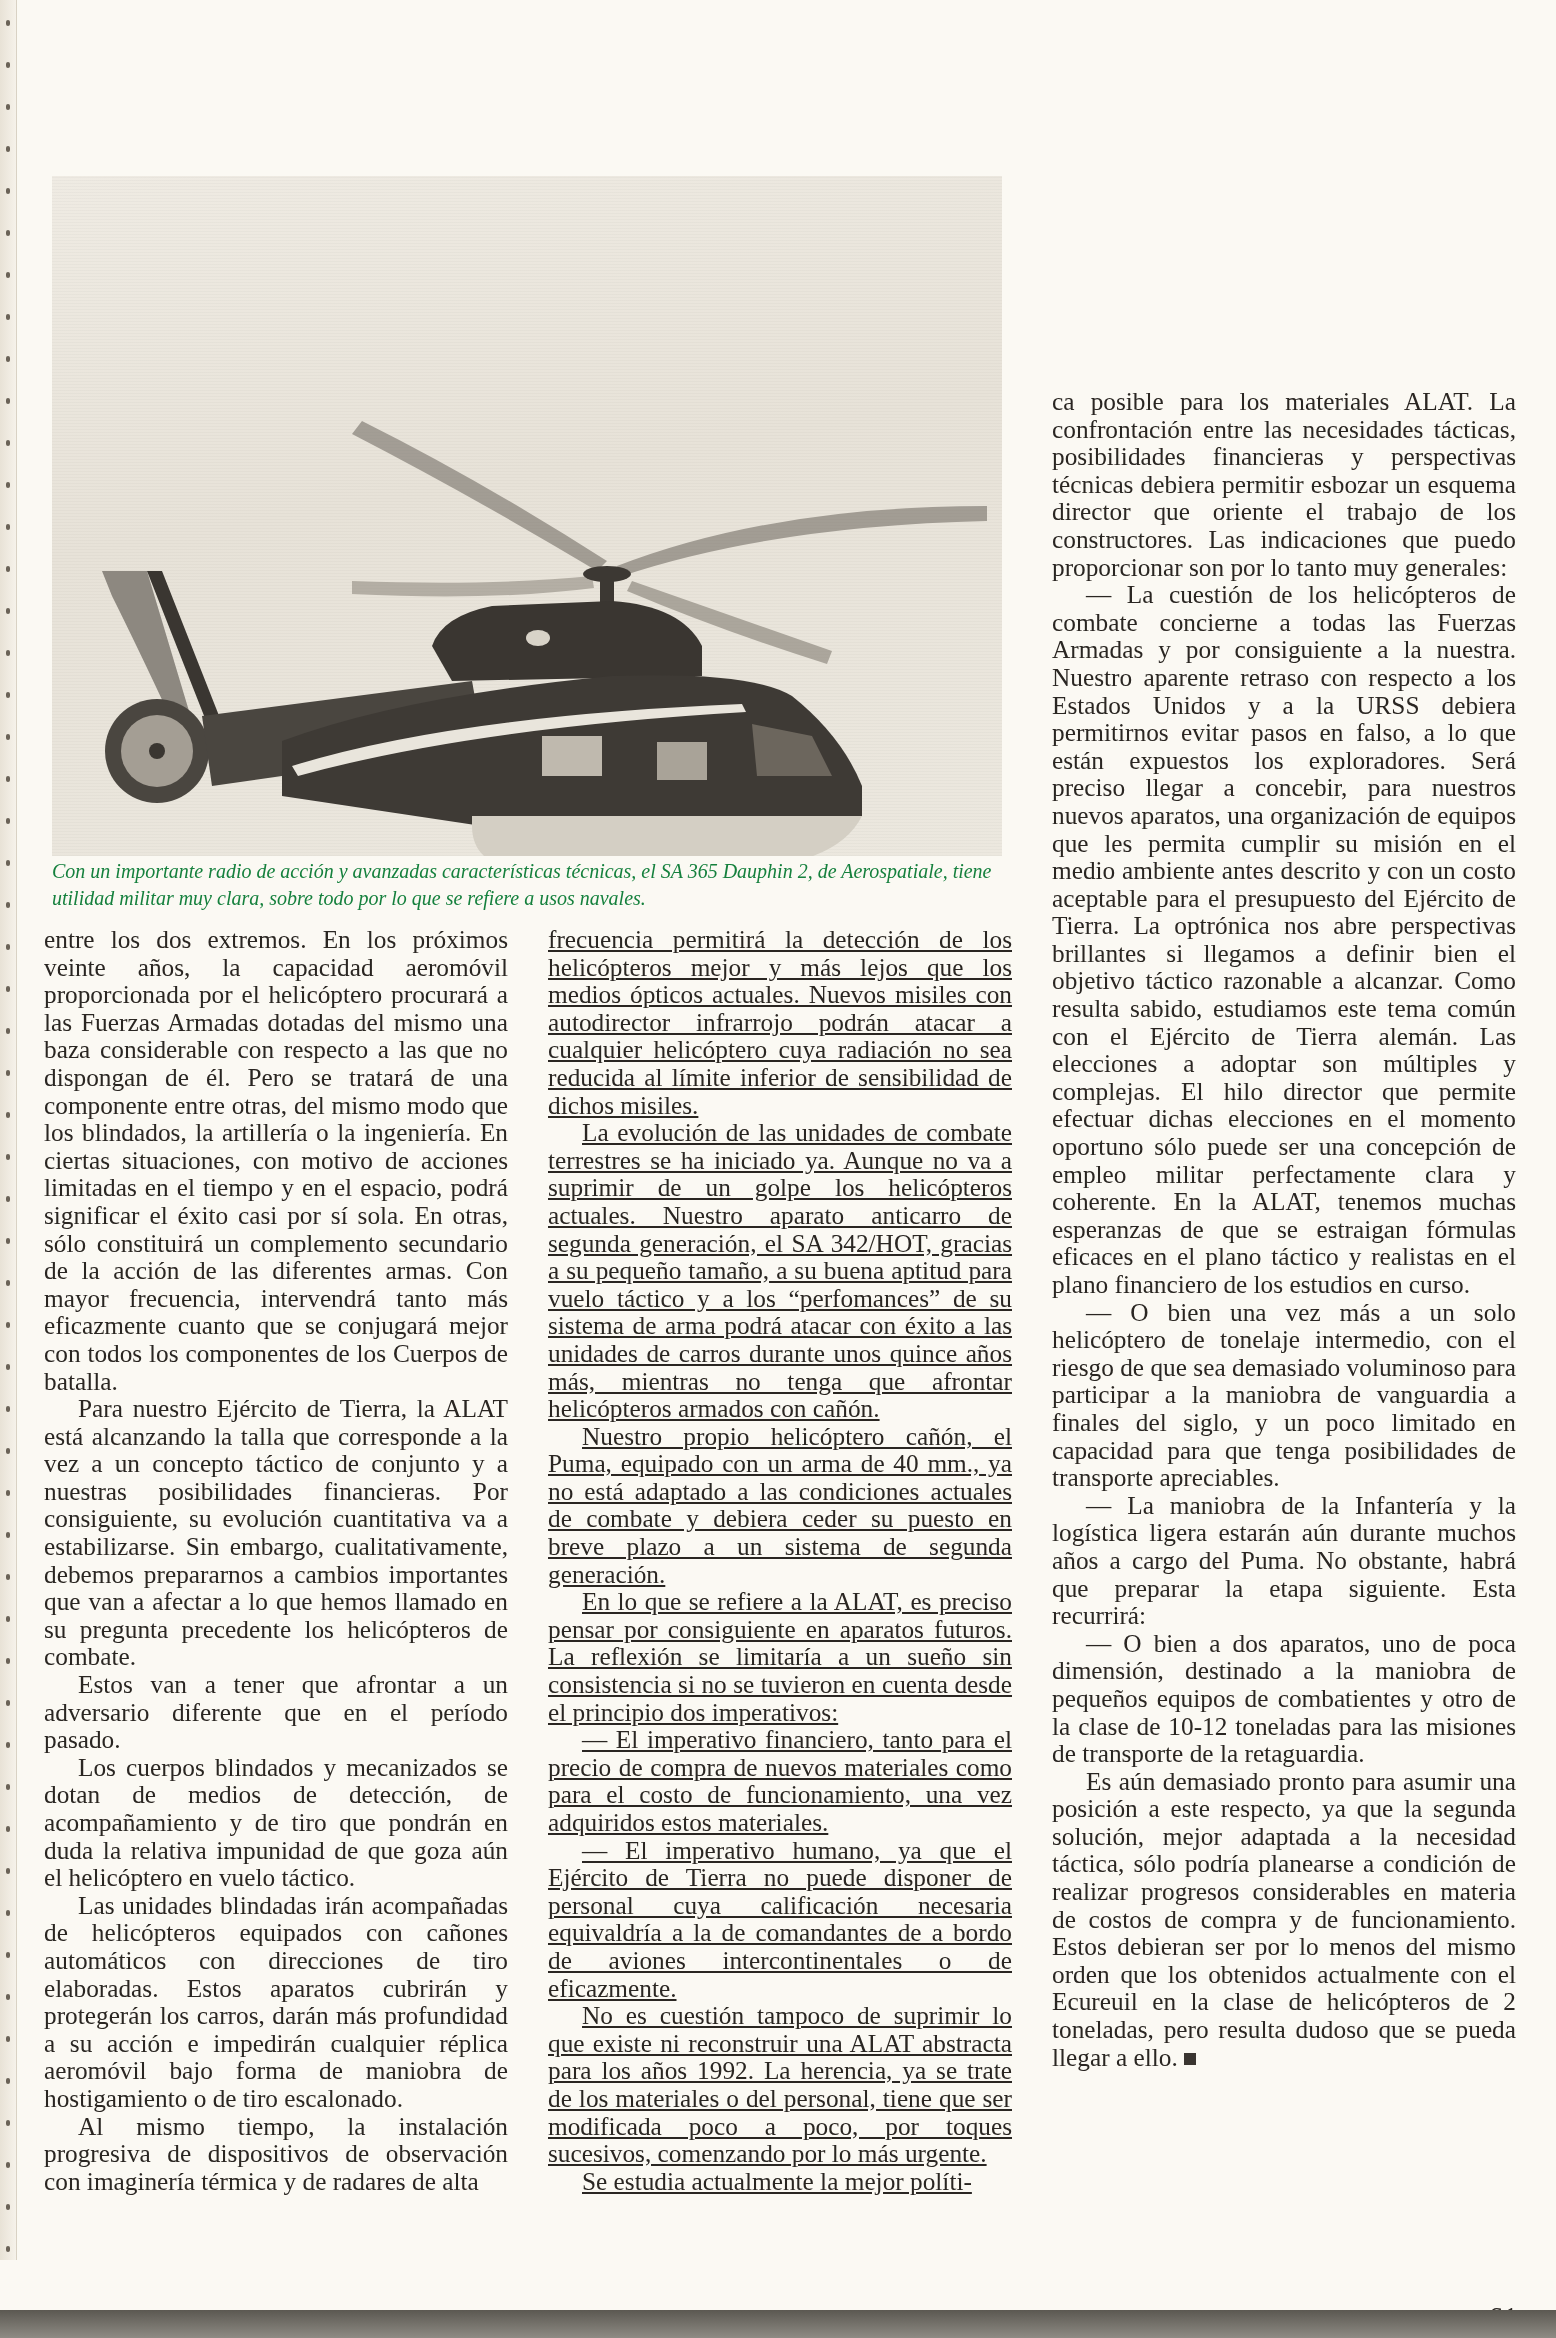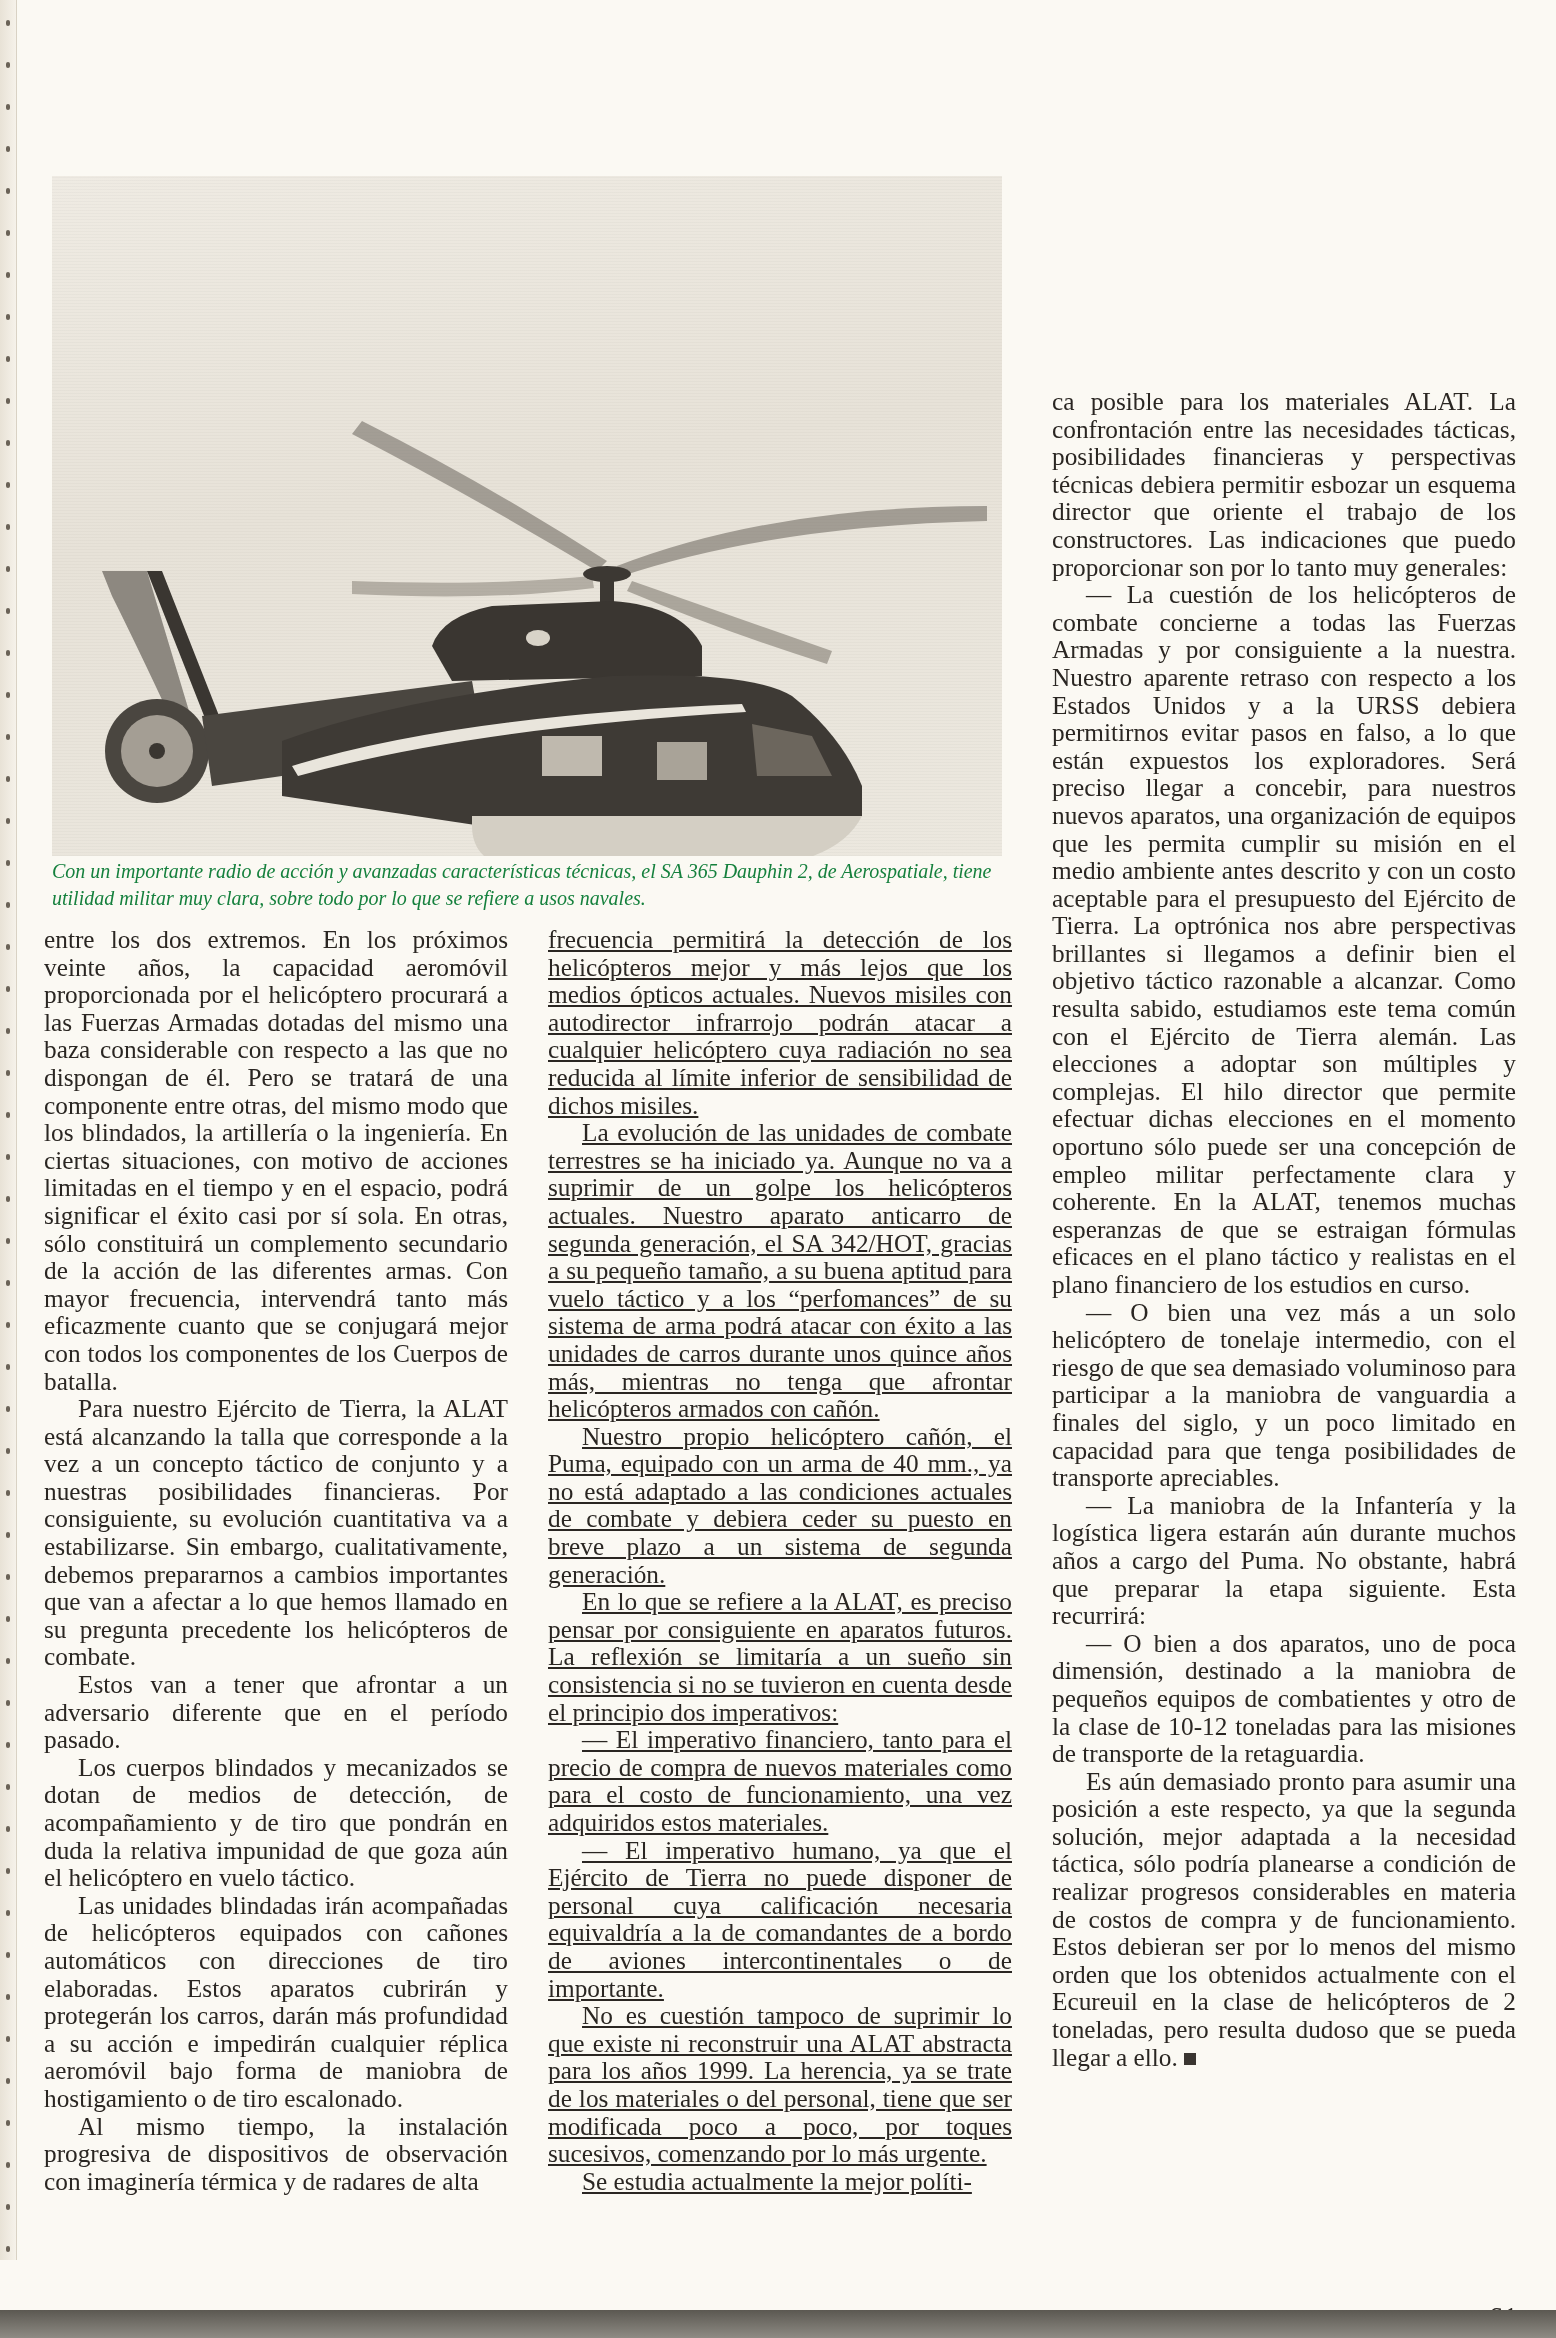--- a/index.html
+++ b/index.html
@@ -157,22 +157,22 @@
   <p>Las unidades blindadas irán acompañadas de helicópteros equipados con cañones automáticos con direcciones de tiro elaboradas. Estos aparatos cubrirán y protegerán los carros, darán más profundidad a su acción e impedirán cualquier réplica aeromóvil bajo forma de maniobra de hostigamiento o de tiro escalonado.</p>
   <p>Al mismo tiempo, la instalación progresiva de dispositivos de observación con imaginería térmica y de radares de alta</p>
 </div>
 
 <div class="col" id="col2">
   <p class="cont">frecuencia permitirá la detección de los helicópteros mejor y más lejos que los medios ópticos actuales. Nuevos misiles con autodirector infrarrojo podrán atacar a cualquier helicóptero cuya radiación no sea reducida al límite inferior de sensibilidad de dichos misiles.</p>
   <p>La evolución de las unidades de combate terrestres se ha iniciado ya. Aunque no va a suprimir de un golpe los helicópteros actuales. Nuestro aparato anticarro de segunda generación, el SA 342/HOT, gracias a su pequeño tamaño, a su buena aptitud para vuelo táctico y a los “perfomances” de su sistema de arma podrá atacar con éxito a las unidades de carros durante unos quince años más, mientras no tenga que afrontar helicópteros armados con cañón.</p>
   <p>Nuestro propio helicóptero cañón, el Puma, equipado con un arma de 40 mm., ya no está adaptado a las condiciones actuales de combate y debiera ceder su puesto en breve plazo a un sistema de segunda generación.</p>
   <p>En lo que se refiere a la ALAT, es preciso pensar por consiguiente en aparatos futuros. La reflexión se limitaría a un sueño sin consistencia si no se tuvieron en cuenta desde el principio dos imperativos:</p>
   <p>— El imperativo financiero, tanto para el precio de compra de nuevos materiales como para el costo de funcionamiento, una vez adquiridos estos materiales.</p>
-  <p>— El imperativo humano, ya que el Ejército de Tierra no puede disponer de personal cuya calificación necesaria equivaldría a la de comandantes de a bordo de aviones intercontinentales o de importante.</p>
-  <p>No es cuestión tampoco de suprimir lo que existe ni reconstruir una ALAT abstracta para los años 1999. La herencia, ya se trate de los materiales o del personal, tiene que ser modificada poco a poco, por toques sucesivos, comenzando por lo más urgente.</p>
+  <p>— El imperativo humano, ya que el Ejército de Tierra no puede disponer de personal cuya calificación necesaria equivaldría a la de comandantes de a bordo de aviones intercontinentales o de eficazmente.</p>
+  <p>No es cuestión tampoco de suprimir lo que existe ni reconstruir una ALAT abstracta para los años 1992. La herencia, ya se trate de los materiales o del personal, tiene que ser modificada poco a poco, por toques sucesivos, comenzando por lo más urgente.</p>
   <p>Se estudia actualmente la mejor políti-</p>
 </div>
 
 <div class="col" id="col3">
   <p class="cont">ca posible para los materiales ALAT. La confrontación entre las necesidades tácticas, posibilidades financieras y perspectivas técnicas debiera permitir esbozar un esquema director que oriente el trabajo de los constructores. Las indicaciones que puedo proporcionar son por lo tanto muy generales:</p>
   <p>— La cuestión de los helicópteros de combate concierne a todas las Fuerzas Armadas y por consiguiente a la nuestra. Nuestro aparente retraso con respecto a los Estados Unidos y a la URSS debiera permitirnos evitar pasos en falso, a lo que están expuestos los exploradores. Será preciso llegar a concebir, para nuestros nuevos aparatos, una organización de equipos que les permita cumplir su misión en el medio ambiente antes descrito y con un costo aceptable para el presupuesto del Ejército de Tierra. La optrónica nos abre perspectivas brillantes si llegamos a definir bien el objetivo táctico razonable a alcanzar. Como resulta sabido, estudiamos este tema común con el Ejército de Tierra alemán. Las elecciones a adoptar son múltiples y complejas. El hilo director que permite efectuar dichas elecciones en el momento oportuno sólo puede ser una concepción de empleo militar perfectamente clara y coherente. En la ALAT, tenemos muchas esperanzas de que se estraigan fórmulas eficaces en el plano táctico y realistas en el plano financiero de los estudios en curso.</p>
   <p>— O bien una vez más a un solo helicóptero de tonelaje intermedio, con el riesgo de que sea demasiado voluminoso para participar a la maniobra de vanguardia a finales del siglo, y un poco limitado en capacidad para que tenga posibilidades de transporte apreciables.</p>
   <p>— La maniobra de la Infantería y la logística ligera estarán aún durante muchos años a cargo del Puma. No obstante, habrá que preparar la etapa siguiente. Esta recurrirá:</p>
   <p>— O bien a dos aparatos, uno de poca dimensión, destinado a la maniobra de pequeños equipos de combatientes y otro de la clase de 10-12 toneladas para las misiones de transporte de la retaguardia.</p>
   <p><span>Es aún demasiado pronto para asumir una posición a este respecto, ya que la segunda solución, mejor adaptada a la necesidad táctica, sólo podría planearse a condición de realizar progresos considerables en materia de costos de compra y de funcionamiento. Estos debieran ser por lo menos del mismo orden que los obtenidos actualmente con el Ecureuil en la clase de helicópteros de 2 toneladas, pero resulta dudoso que se pueda llegar a ello.</span><span class="end-mark"></span></p>

